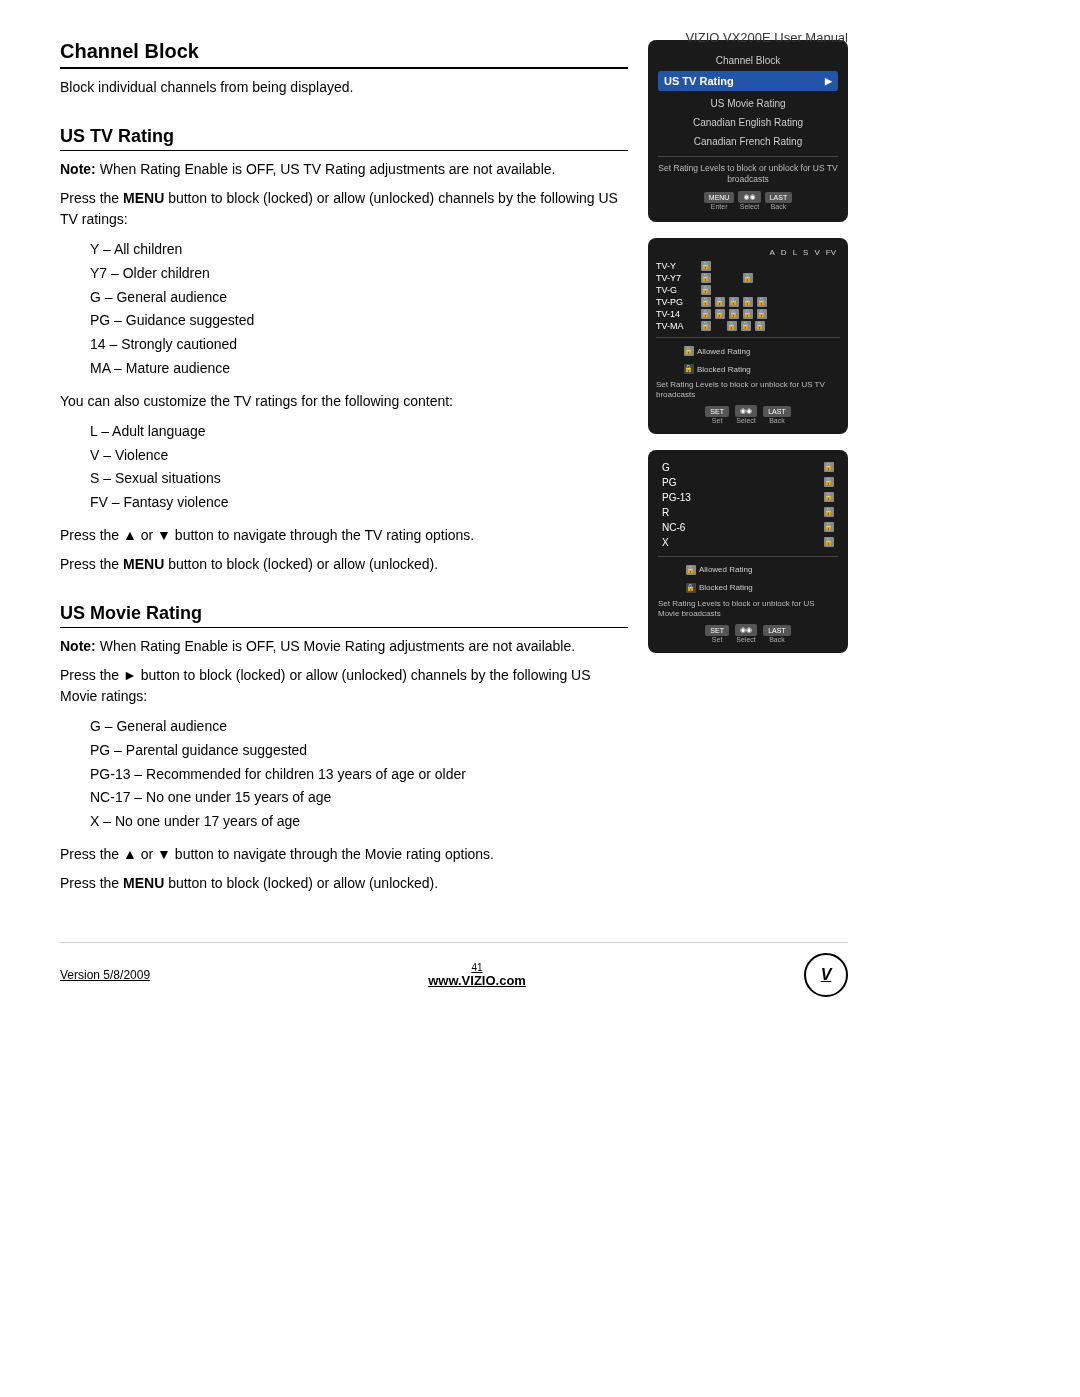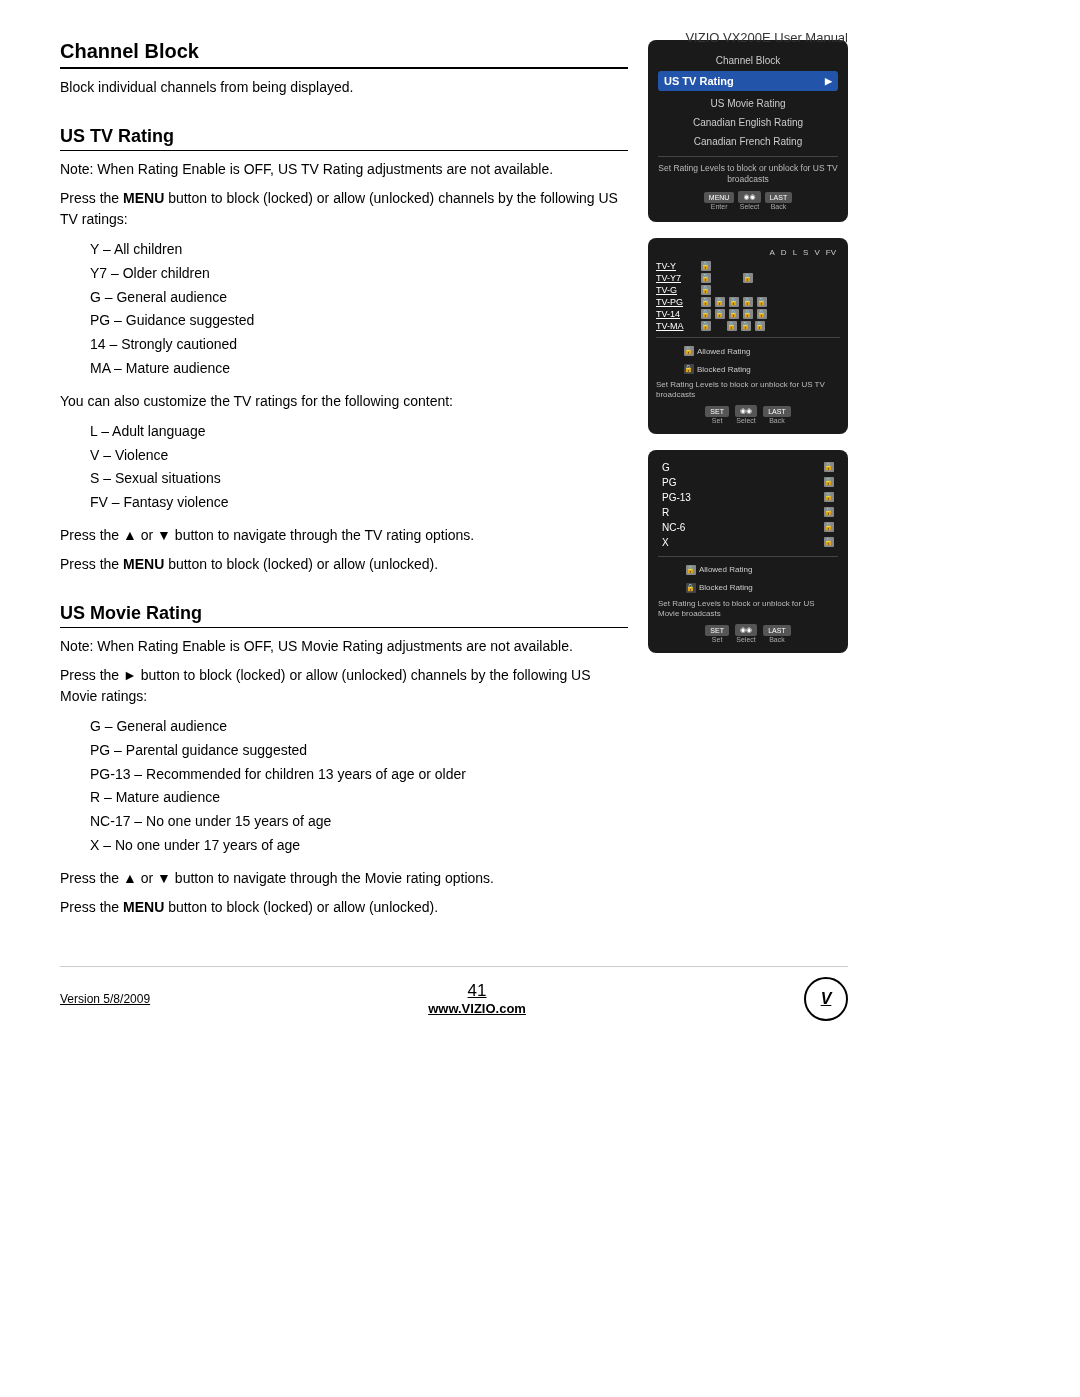--- a/index.html
+++ b/index.html
@@ -67,21 +67,21 @@
       margin-bottom: 8px;
       margin-top: 28px;
     }
 
     p {
       margin-bottom: 8px;
       line-height: 1.5;
     }
 
     .note-bold {
-      font-weight: normal;
+      font-weight: bold;
     }
 
     .list-indent {
       margin-left: 30px;
       margin-bottom: 10px;
       line-height: 1.7;
     }
 
     .list-indent div {
       line-height: 1.7;
@@ -181,21 +181,20 @@
     .rating-row {
       display: flex;
       align-items: center;
       margin-bottom: 2px;
       font-size: 9px;
     }
 
     .rating-label {
       width: 45px;
       color: #fff;
-      text-decoration: underline;
     }
 
     .rating-icons {
       display: flex;
       gap: 4px;
     }
 
     .lock-icon {
       display: inline-block;
       width: 10px;
@@ -341,21 +340,20 @@
       <div>
         <div class="section-title-h3">US Movie Rating</div>
         <p>
           <span class="note-bold">Note:</span><span> When Rating Enable is OFF, US Movie Rating adjustments are not available.</span>
         </p>
         <p>Press the ► button to block (locked) or allow (unlocked) channels by the following US Movie ratings:</p>
         <div class="list-indent">
           <div>G – General audience</div>
           <div>PG – Parental guidance suggested</div>
           <div>PG-13 – Recommended for children 13 years of age or older</div>
-          <div>R – Mature audience</div>
           <div>NC-17 – No one under 15 years of age</div>
           <div>X – No one under 17 years of age</div>
         </div>
         <p>Press the ▲ or ▼ button to navigate through the Movie rating options.</p>
         <p>Press the <strong>MENU</strong> button to block (locked) or allow (unlocked).</p>
       </div>
 
     </div>
 
     <div class="right-column">
@@ -541,21 +539,21 @@
           </div>
         </div>
       </div>
 
     </div>
   </div>
 
   <div class="footer-area">
     <div style="font-size:12px;">Version 5/8/2009</div>
     <div class="footer-center">
-      <div style="font-size:17px;">41</div>
+      <div style="font-size:10px;">41</div>
       <div style="font-size:13px;font-weight:bold;"><span>www.VIZIO.com</span></div>
     </div>
     <div class="vizio-logo">
       <span style="font-size:16px;font-style:italic;font-weight:900;">V</span>
     </div>
   </div>
 
 </div>
 
 </body></html>

